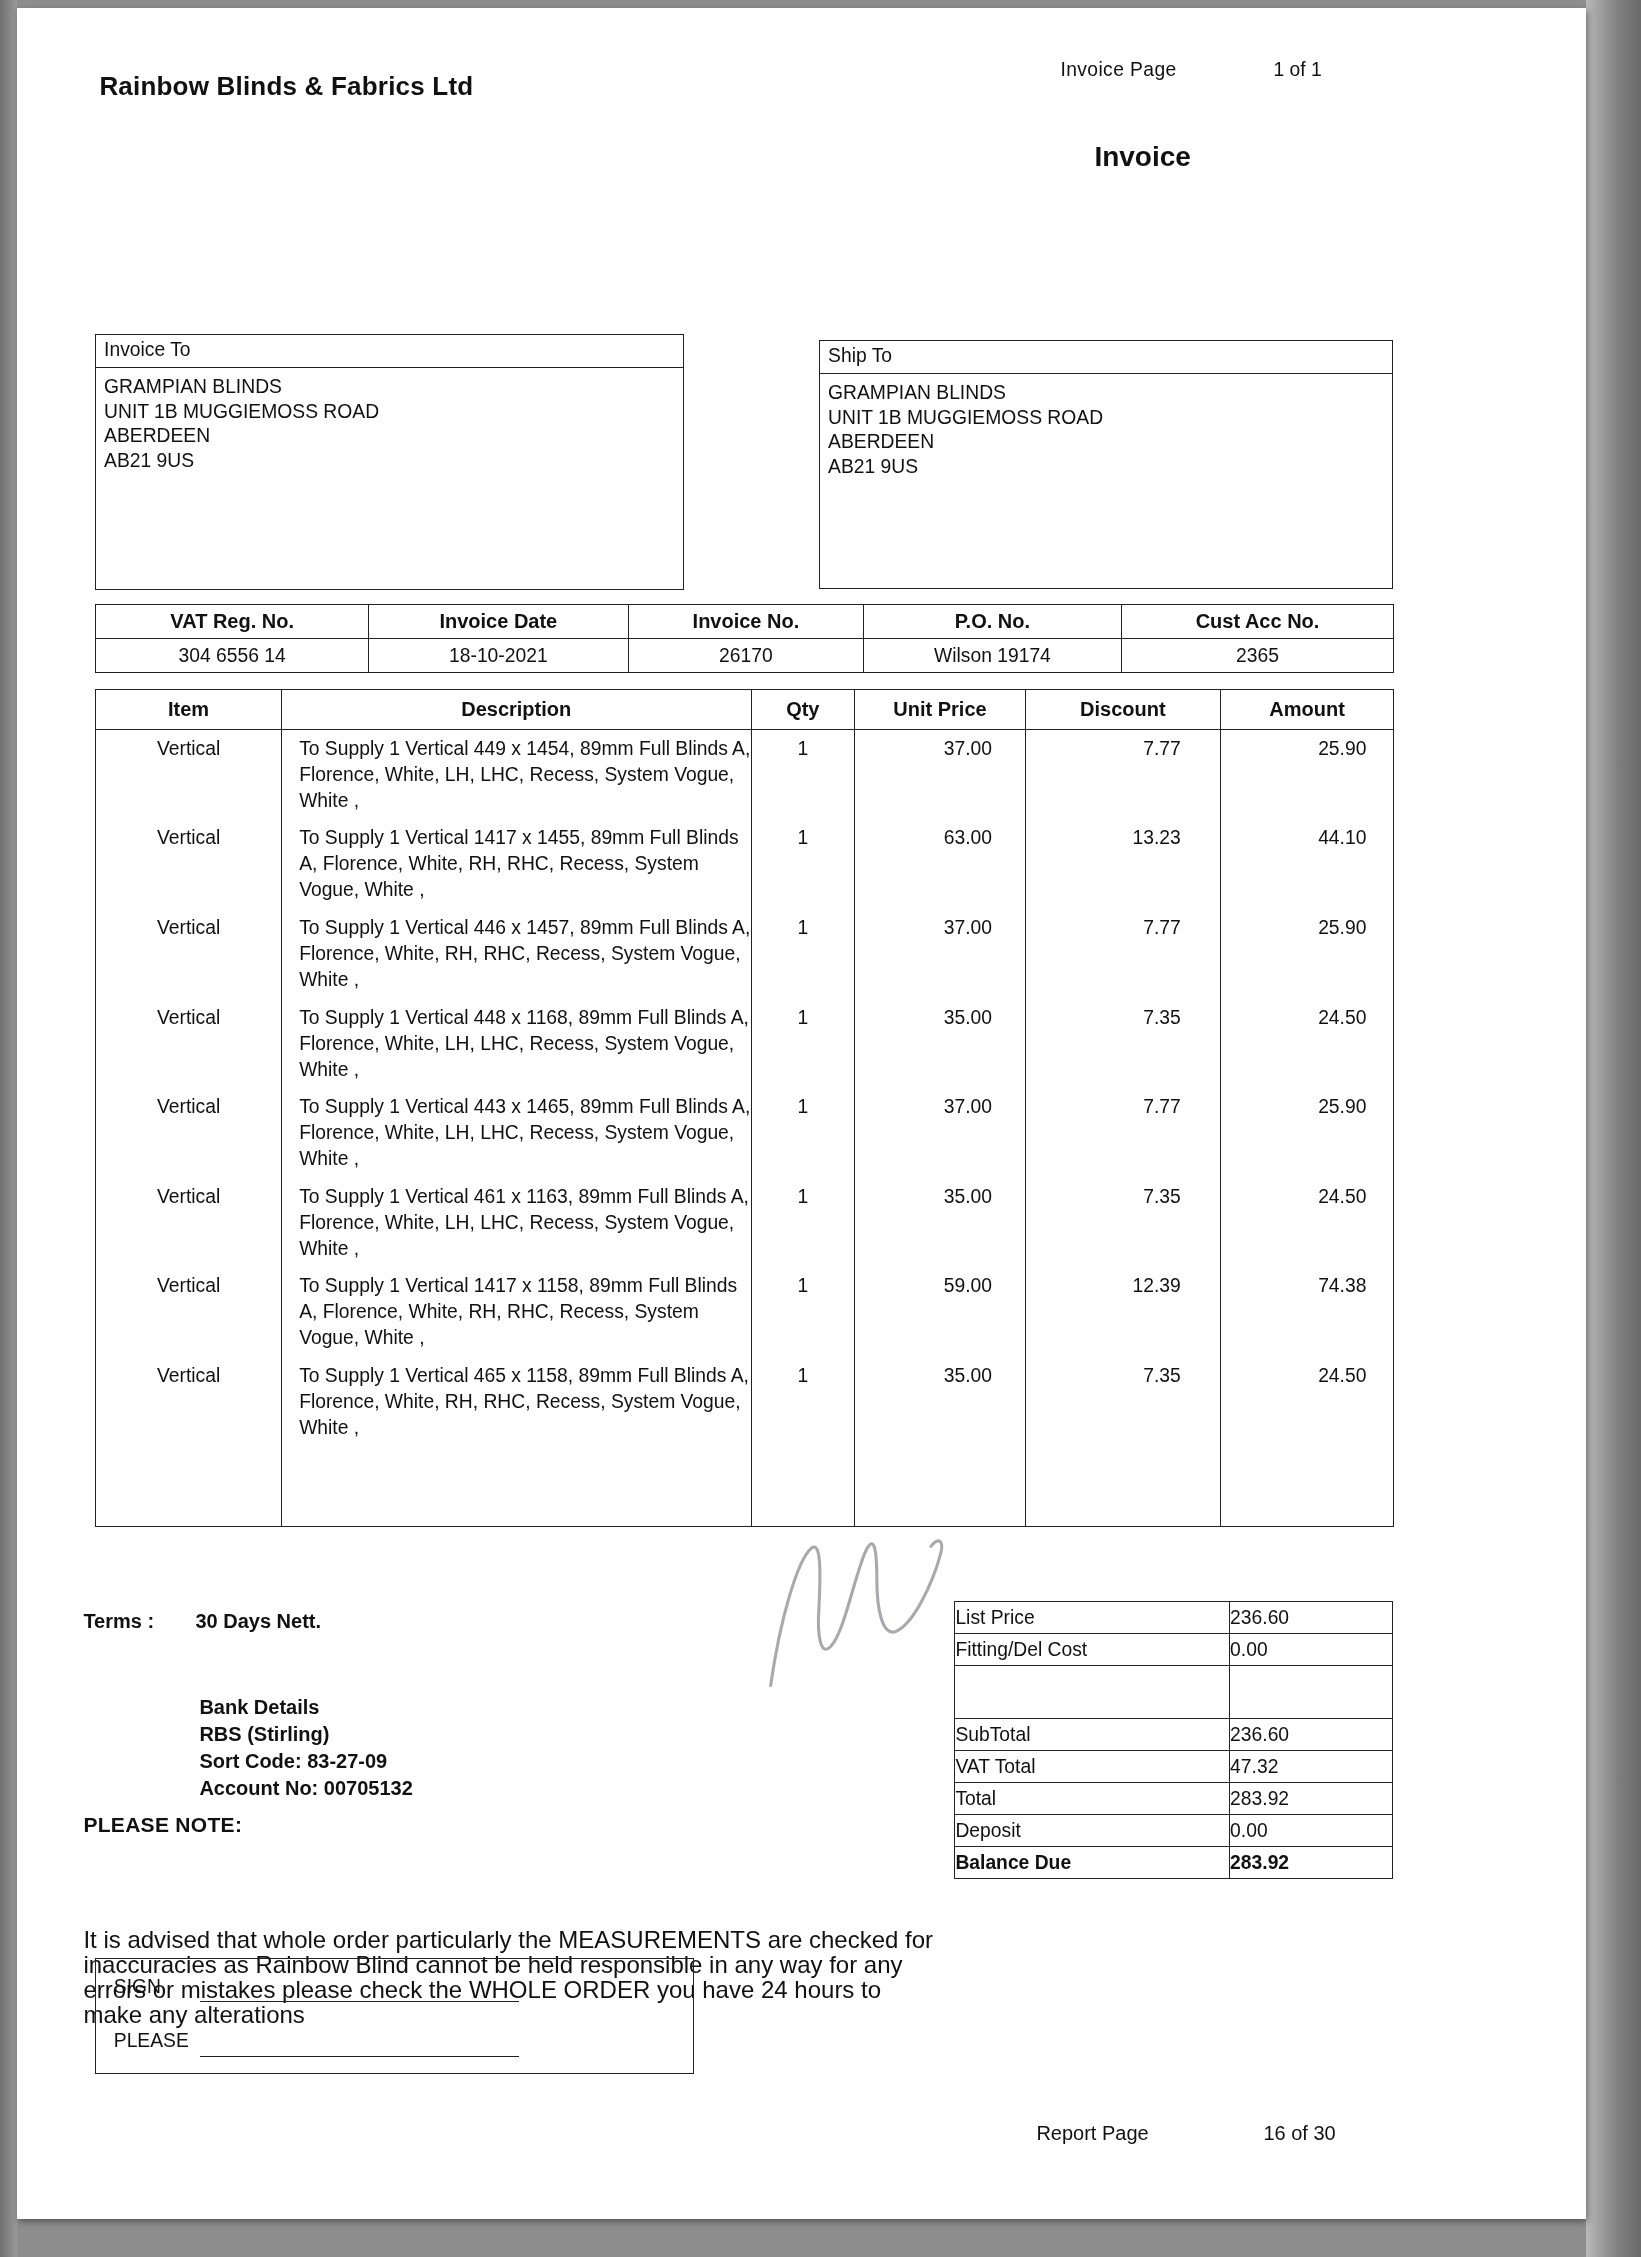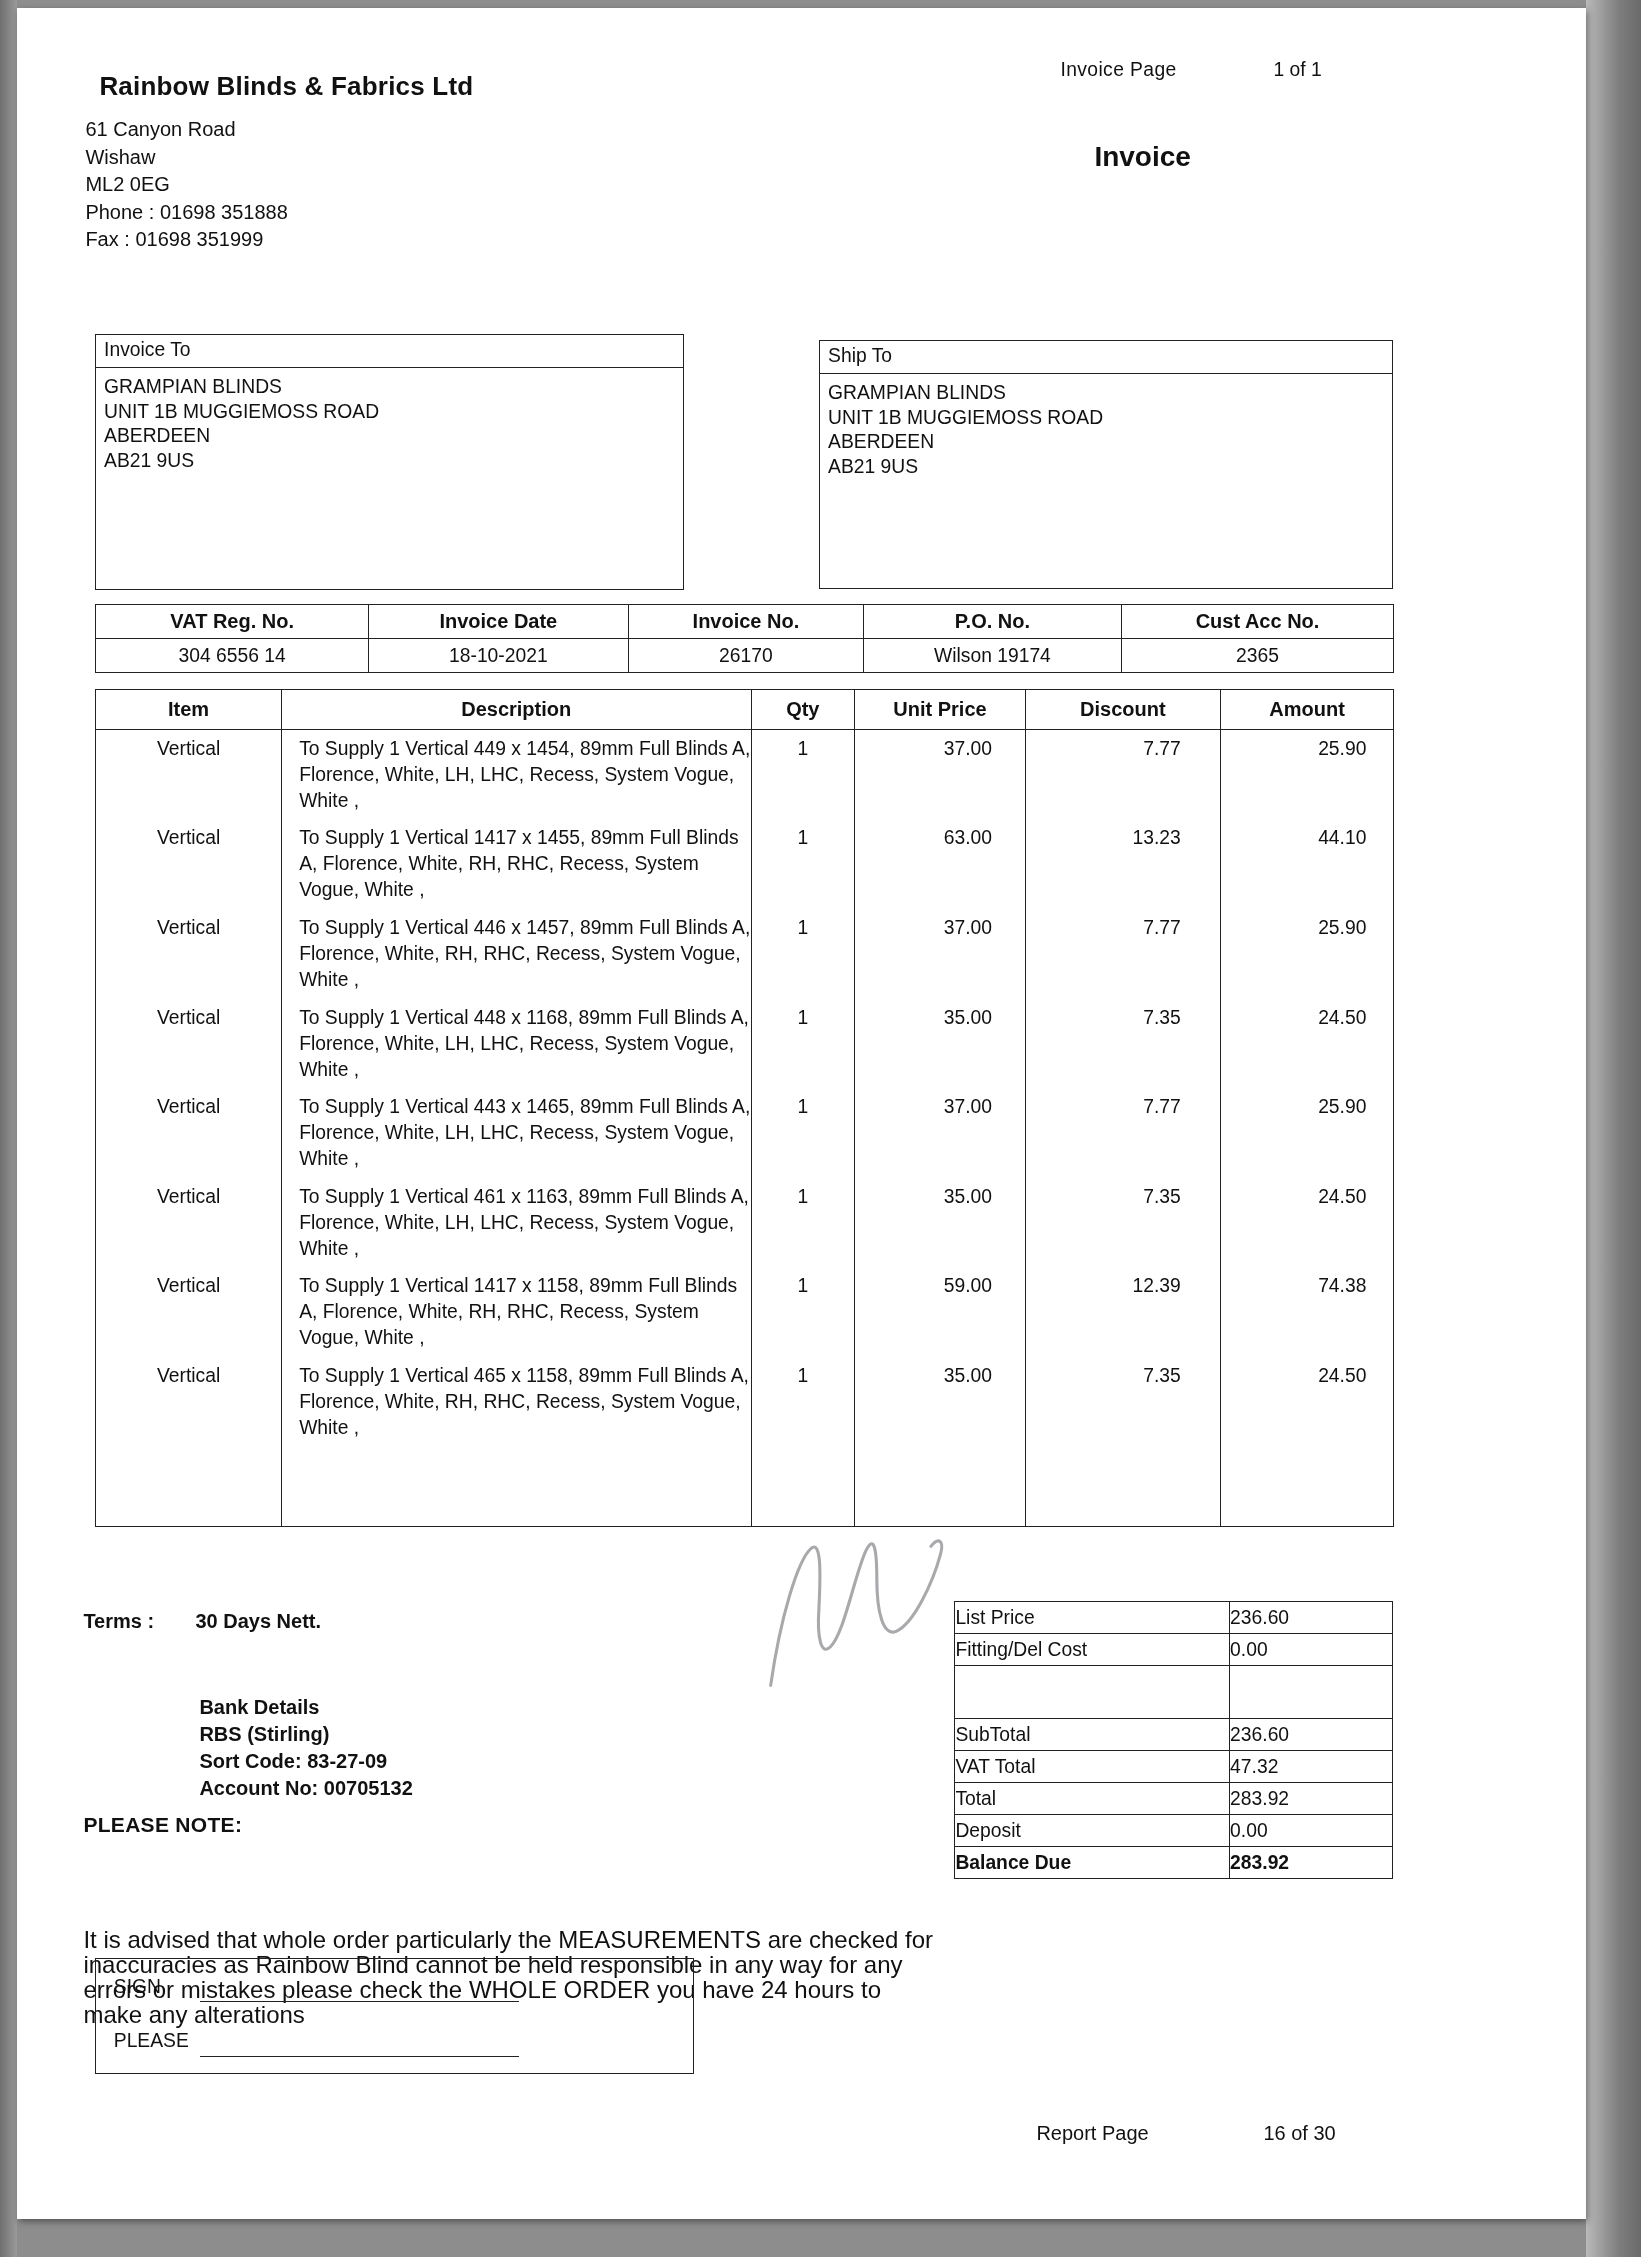--- a/index.html
+++ b/index.html
@@ -267,25 +267,20 @@
 </head>
 <body>
 
 <div class="edge-left"></div>
 <div class="edge-right"></div>
 
 <div class="page">
   <div class="sheet">
 
     <div class="company-name">Rainbow Blinds &amp; Fabrics Ltd</div>
-    <div class="company-addr" style="white-space:pre-line;"><span>61 Canyon Road
-Wishaw
-ML2 0EG
-Phone : 01698 351888
-Fax : 01698 351999</span></div>
     <div class="invoice-page-label">Invoice  Page</div>
     <div class="invoice-page-value">1 of 1</div>
     <div class="invoice-word">Invoice</div>
 
     <div class="addr-box left">
       <div class="addr-title">Invoice To</div>
       <div class="addr-rule"></div>
       <div class="addr-lines" style="white-space:pre-line;"><span>GRAMPIAN BLINDS
 UNIT 1B MUGGIEMOSS ROAD
 ABERDEEN

